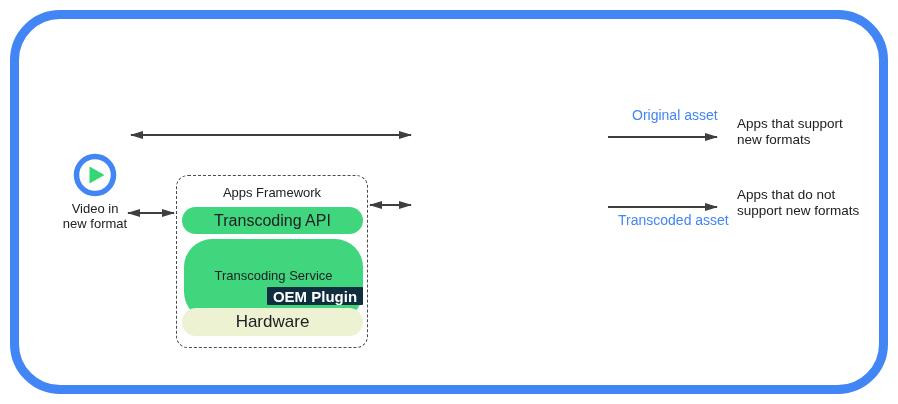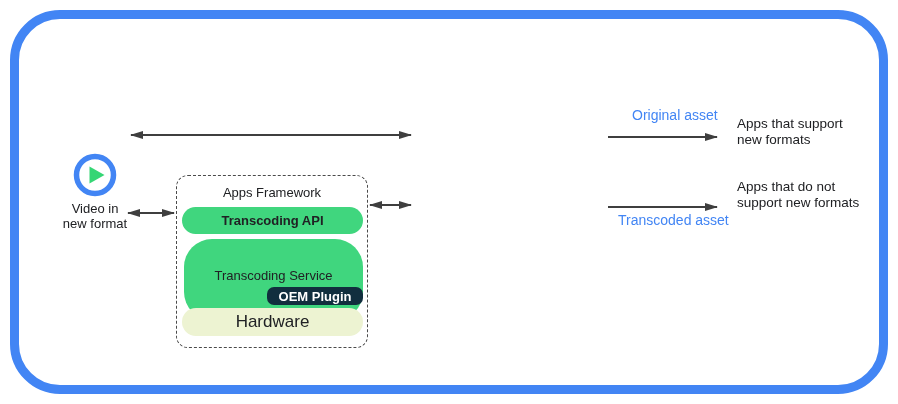--- a/index.html
+++ b/index.html
@@ -27,40 +27,40 @@
   .play{position:absolute; left:73px; top:153px; width:44px; height:44px;}
   
   .video-label{position:absolute; left:62px; top:201px; width:66px; text-align:center;
     font-size:13px; line-height:15px;}
   
   .mf{position:absolute; left:176px; top:175px; width:192px; height:173px;
     border:1.5px dashed #4a4a4a; border-radius:12px; box-sizing:border-box; background:#fff;}
   .mf-title{position:absolute; left:176px; top:185px; width:192px; text-align:center; font-size:13px;}
   .pill{position:absolute; box-sizing:border-box; display:flex; align-items:center; justify-content:center;}
   .pill-api{left:182px; top:207px; width:181px; height:27px; border-radius:14px;
-    background:var(--green); font-size:13px; font-weight:bold;}
+    background:var(--green); font-size:16px; font-weight:normal;}
   .pill-service{left:184px; top:239px; width:179px; height:81px; border-radius:28px;
     background:var(--green); font-size:13px; font-weight:normal;}
   .pill-service span{position:relative; top:-4px;}
-  .pill-oem{left:267px; top:287px; width:96px; height:18px; border-radius:7px;
-    background:var(--oem-navy); color:var(--white); font-size:13px; font-weight:bold;}
+  .pill-oem{left:267px; top:287px; width:96px; height:18px; border-radius:1px;
+    background:var(--oem-navy); color:var(--white); font-size:15px; font-weight:bold;}
   .pill-hw{left:182px; top:308px; width:181px; height:28px; border-radius:14px;
     background:var(--hardware-cream); font-size:17px;}
   
   .tbox{position:absolute; left:413px; top:103px; width:194px; height:139px;
     border-radius:28px; background:var(--box-blue); color:var(--white);
     display:flex; flex-direction:column; align-items:center; justify-content:center;
     font-size:13px; font-weight:bold; line-height:19px; text-align:center;}
   
   .asset-label{position:absolute; font-size:14px; color:var(--accent-blue); white-space:nowrap;}
   .lbl-original{left:632px; top:107px;text-align:right;}
   .lbl-transcoded{left:618px; top:212px;}
   .apps{position:absolute; font-size:13.5px; line-height:16px;}
   .apps-top{left:737px; top:116px; width:120px;}
-  .apps-bottom{left:737px; top:179px; width:132px;}
+  .apps-bottom{left:737px; top:187px; width:132px;}
 </style>
 </head>
 <body>
 
 <div class="stage">
 
   <div class="frame"></div>
 
   <div class="play">
     <svg width="44" height="44" viewBox="0 0 44 44">

